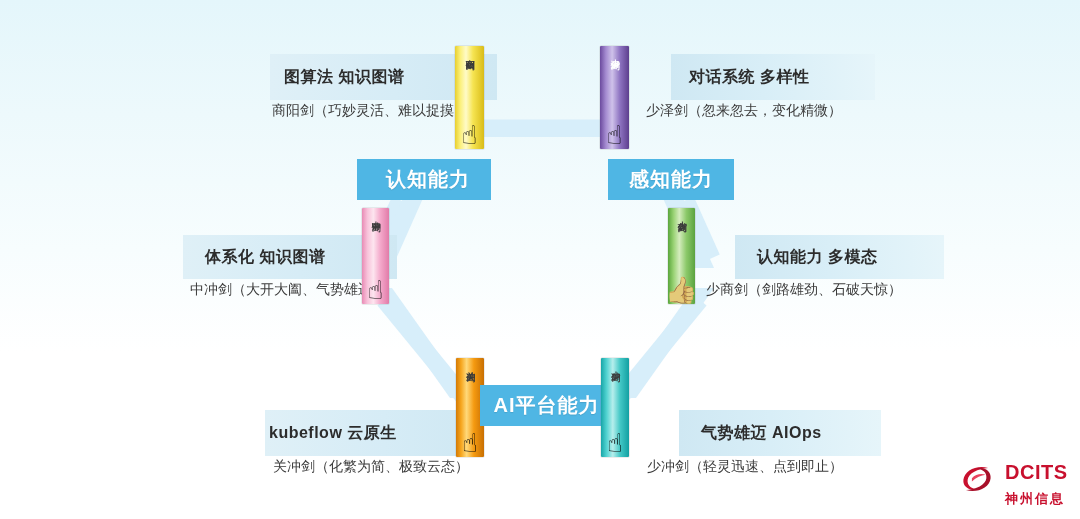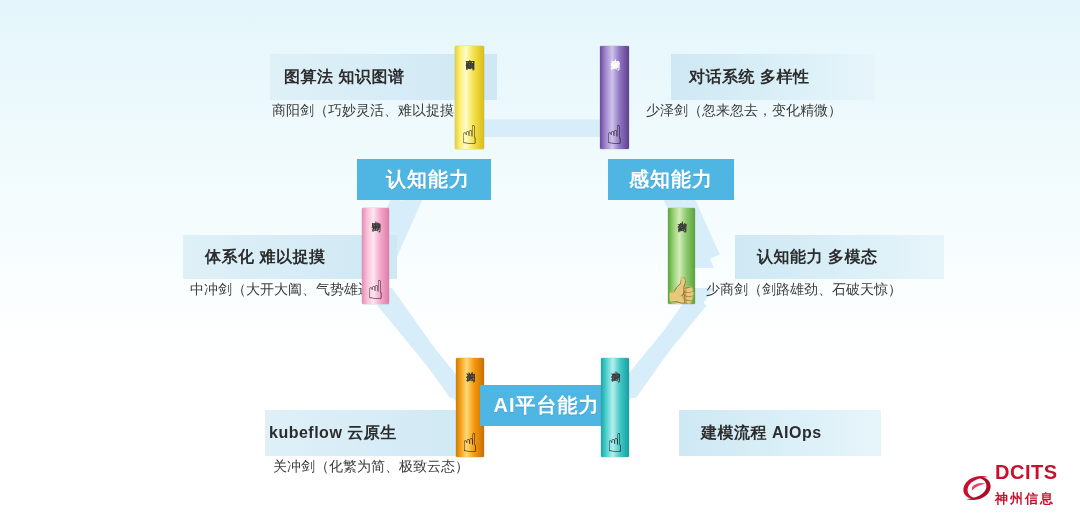--- a/index.html
+++ b/index.html
@@ -50,21 +50,21 @@
 
   
   .pill{
     position:absolute;background:#4fb6e4;color:#ffffff;
     display:flex;align-items:center;justify-content:center;
     font-size:20px;font-weight:700;letter-spacing:1px;white-space:nowrap;
     text-shadow:0 1px 1px rgba(0,0,0,.10);
   }
 
   
-  .logo{position:absolute;display:flex;align-items:flex-end;gap:1px;}
+  .logo{position:absolute;display:flex;align-items:flex-start;gap:11px;}
   .logo .swoosh{width:34px;height:34px;}
   .logo .ltext{display:flex;flex-direction:column;line-height:1;}
   .logo .lmain{font-size:20px;font-weight:700;color:#c8102e;letter-spacing:.5px;}
   .logo .lsub{font-size:13px;font-weight:700;color:#c8102e;letter-spacing:2px;margin-top:10px;}
 </style>
 </head>
 <body>
 
 <div id="stage">
 
@@ -111,21 +111,21 @@
 
   <div class="pill" style="left:357px;top:159px;width:126px;height:41px;padding-left:8px;">
     <span>认知能力</span>
   </div>
 
   <div class="pill" style="left:608px;top:159px;width:126px;height:41px;">
     <span>感知能力</span>
   </div>
 
   <div class="banner bn-left" style="left:183px;top:235px;width:192px;height:44px;padding-left:22px;">
-    <span class="btxt">体系化 难以捉摸</span>
+    <span class="btxt">体系化 知识图谱</span>
   </div>
   <div class="caption" style="left:190px;top:281px;">中冲剑（大开大阖、气势雄迈）</div>
   <div class="sword s-pink" style="left:362px;top:208px;width:27px;height:96px;">
     <span class="vtxt">中冲剑</span>
     <span class="hand">☝</span>
   </div>
 
   <div class="sword s-green" style="left:668px;top:208px;width:27px;height:96px;">
     <span class="vtxt">少商剑</span>
     <span class="hand">👍</span>
@@ -146,22 +146,23 @@
 
   <div class="pill" style="left:480px;top:385px;width:133px;height:41px;">
     <span>AI平台能力</span>
   </div>
 
   <div class="sword s-teal" style="left:601px;top:358px;width:28px;height:99px;">
     <span class="vtxt">少冲剑</span>
     <span class="hand">☝</span>
   </div>
   <div class="banner bn-right" style="left:641px;top:410px;width:180px;height:46px;padding-left:22px;">
-    <span class="btxt">建模流程 AIOps</span>
+    <span class="btxt">气势雄迈 AIOps</span>
   </div>
+  <div class="caption" style="left:647px;top:458px;">少冲剑（轻灵迅速、点到即止）</div>
 
   <div class="logo" style="left:960px;top:462px;">
     <svg class="swoosh" viewBox="0 0 40 40">
       <path d="M33 7 C20 3, 5 10, 4 21 C3 30, 13 35, 21 32 C14 32, 8 28, 9 21 C10 13, 21 8, 33 7 Z" fill="#c8102e"></path>
       <path d="M7 33 C20 37, 35 30, 36 19 C37 10, 27 5, 19 8 C26 8, 32 12, 31 19 C30 27, 19 32, 7 33 Z" fill="#a8102a"></path>
       <path d="M14 19 C18 14, 26 13, 30 15 C25 16, 19 18, 14 23 Z" fill="#e8435f"></path>
     </svg>
     <div class="ltext">
       <span class="lmain">DCITS</span>
       <span class="lsub">神州信息</span>

